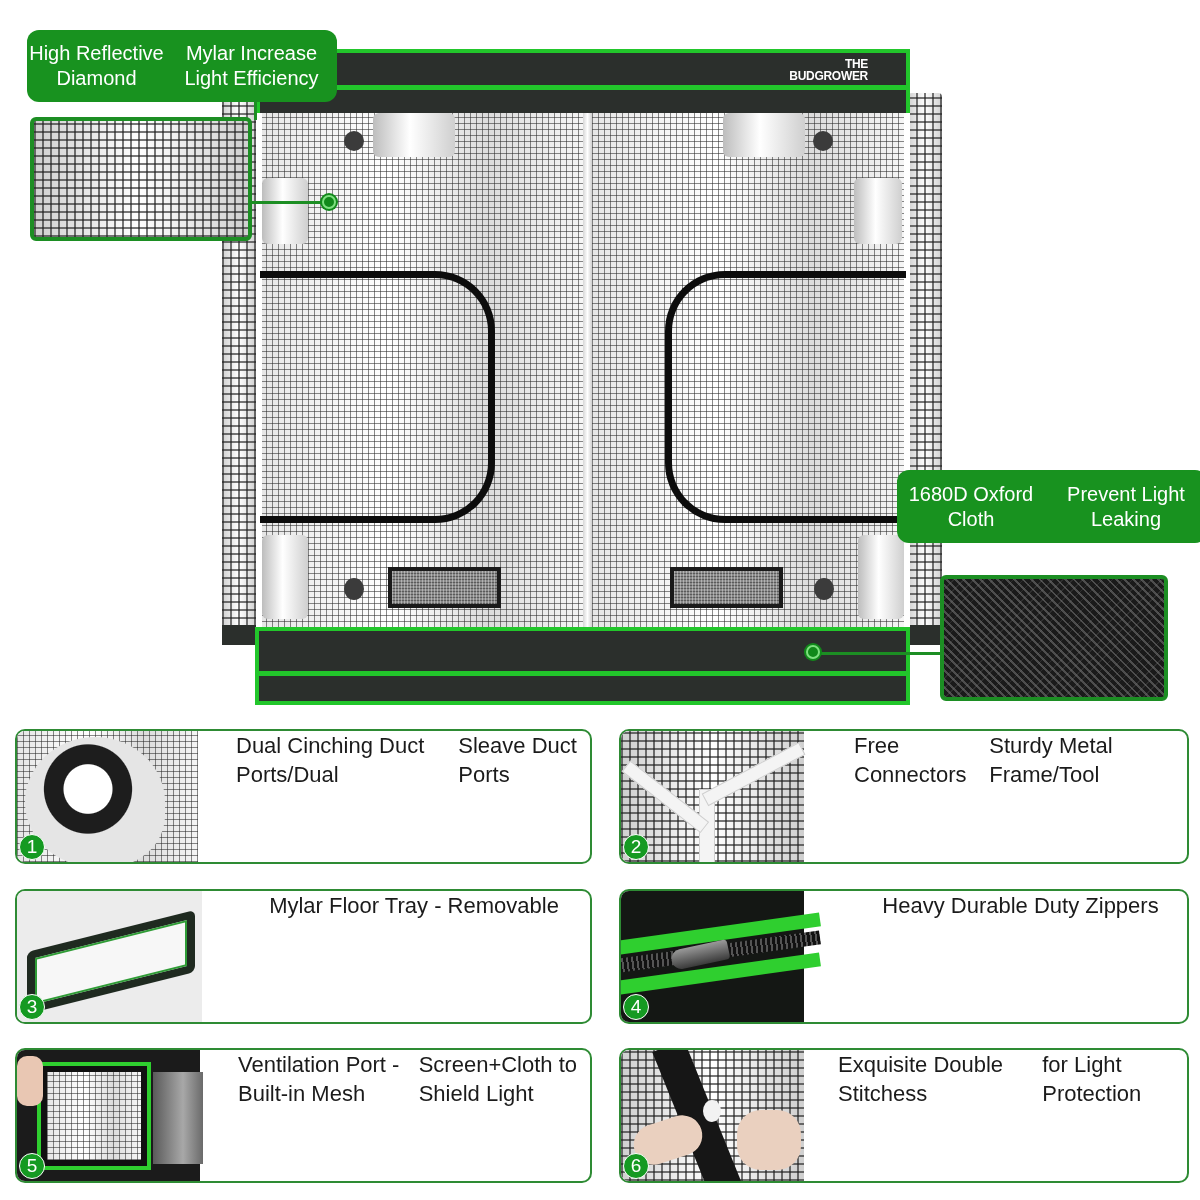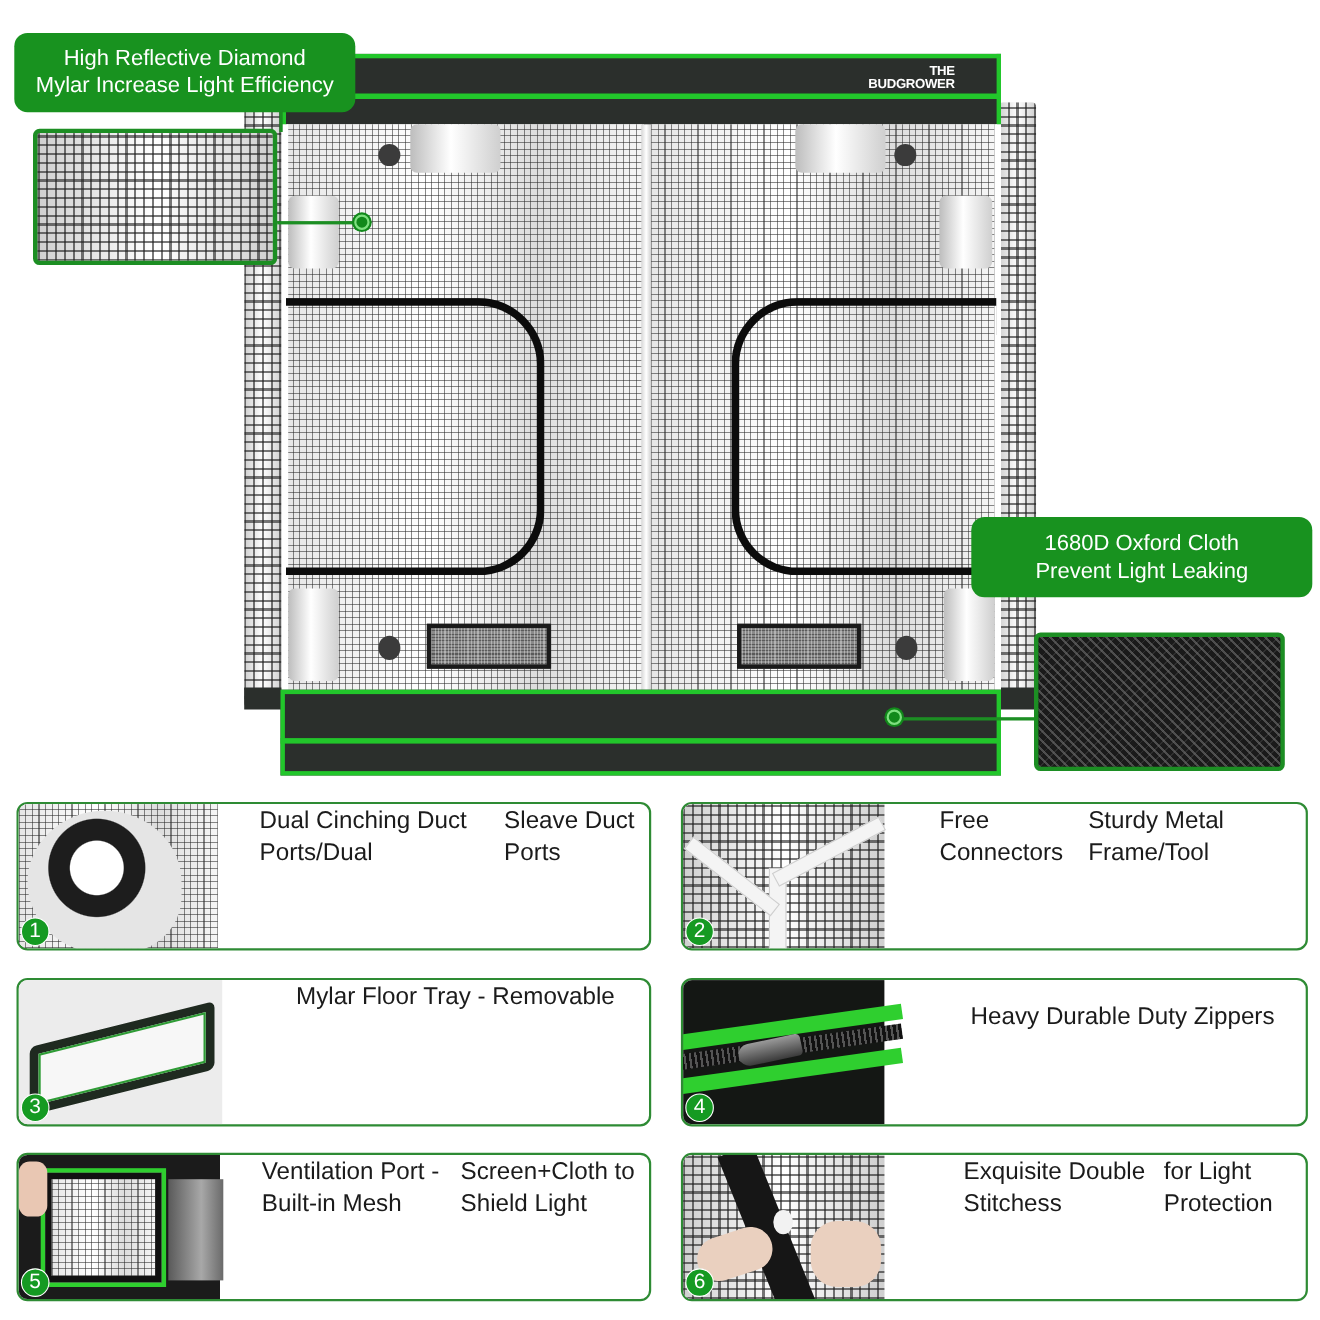--- a/index.html
+++ b/index.html
@@ -25,22 +25,22 @@
   .oxford {
     background-color:#1a1a1a;
     background-image:
       repeating-linear-gradient(45deg, rgba(120,120,120,0.55) 0 2px, transparent 2px 6px),
       repeating-linear-gradient(-45deg, rgba(60,60,60,0.6) 0 1px, transparent 1px 7px);
   }
   .dark-band { background:#2b2f2c; }
 
   .callout {
     background:#18921f; color:#ffffff; border-radius:12px;
-    display:flex; flex-direction:column; align-items:center; justify-content:center;
-    font-size:20px; line-height:25px; text-align:center;
+    display:flex; align-items:center; justify-content:center;
+    font-size:20px; line-height:25px; text-align:center;margin-left:14px;
   }
   .dot { width:14px; height:14px; border-radius:50%; background:#11891a; border:2px solid #7ee07f; box-shadow:0 0 0 2px #11891a; }
   .line { background:#1c8e23; }
 
   .door {
     border:7px solid #0c0c0c;
   }
 
   .duct {
     background:linear-gradient(90deg,#bdbdbd,#ffffff 45%,#cfcfcf);
@@ -161,21 +161,21 @@
 </div>
 
 <div class="abs card" style="left:619px;top:889px;width:570px;height:135px;">
   <div class="thumb" style="width:183px;background:#141714;">
     <div class="abs" style="left:-10px;top:36px;width:210px;height:14px;background:#2fcf2f;transform:rotate(-8deg);"></div>
     <div class="abs" style="left:-10px;top:54px;width:210px;height:14px;background:repeating-linear-gradient(90deg,#555 0 2px,#111 2px 5px);transform:rotate(-8deg);"></div>
     <div class="abs" style="left:-10px;top:76px;width:210px;height:14px;background:#2fcf2f;transform:rotate(-8deg);"></div>
     <div class="abs" style="left:50px;top:54px;width:58px;height:20px;background:linear-gradient(#9a9a9a,#3a3a3a);border-radius:10px 4px 4px 10px;transform:rotate(-12deg);"></div>
     <div class="badge">4</div>
   </div>
-  <div class="text" style="padding-left:50px;margin-top:18px;">
+  <div class="text" style="padding-left:50px;">
     <div>Heavy Durable Duty Zippers</div>
   </div>
 </div>
 
 <div class="abs card" style="left:15px;top:1048px;width:577px;height:135px;">
   <div class="thumb" style="width:183px;background:#1b1b1b;">
     <div class="abs mylar" style="left:24px;top:16px;width:106px;height:100px;border:6px solid #111;outline:4px solid #2fcf2f;outline-offset:0;"></div>
     <div class="abs" style="left:136px;top:22px;width:50px;height:92px;background:linear-gradient(90deg,#5a5a5a,#a8a8a8 60%,#6a6a6a);"></div>
     <div class="abs" style="left:0;top:6px;width:26px;height:50px;background:#e9c7b3;border-radius:10px;"></div>
     <div class="badge">5</div>
@@ -187,17 +187,17 @@
 </div>
 
 <div class="abs card" style="left:619px;top:1048px;width:570px;height:135px;">
   <div class="thumb mylar-coarse" style="width:183px;">
     <div class="abs" style="left:60px;top:-10px;width:34px;height:160px;background:#161616;transform:rotate(-22deg);"></div>
     <div class="abs" style="left:82px;top:50px;width:18px;height:22px;background:#f2f2f2;border-radius:50%;"></div>
     <div class="abs" style="left:12px;top:70px;width:70px;height:40px;background:#ead0bf;border-radius:20px;transform:rotate(-18deg);"></div>
     <div class="abs" style="left:116px;top:60px;width:64px;height:60px;background:#ead0bf;border-radius:24px;"></div>
     <div class="badge">6</div>
   </div>
-  <div class="text" style="padding-left:72px;">
+  <div class="text" style="padding-left:34px;">
     <div>Exquisite Double Stitchess</div>
     <div>for Light Protection</div>
   </div>
 </div>
 
 </body></html>

